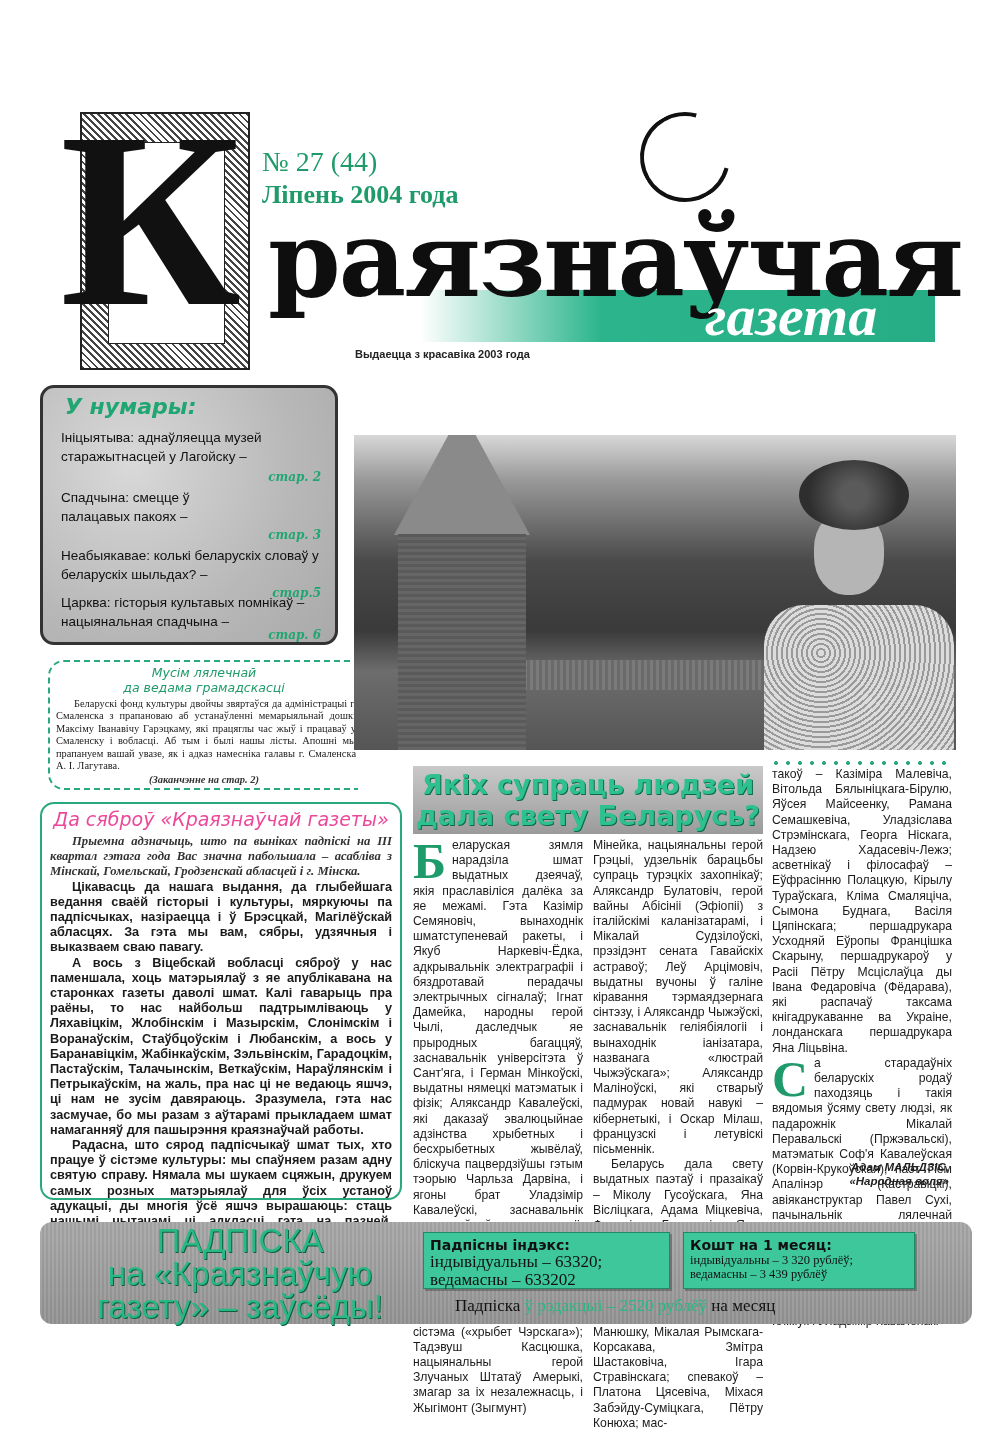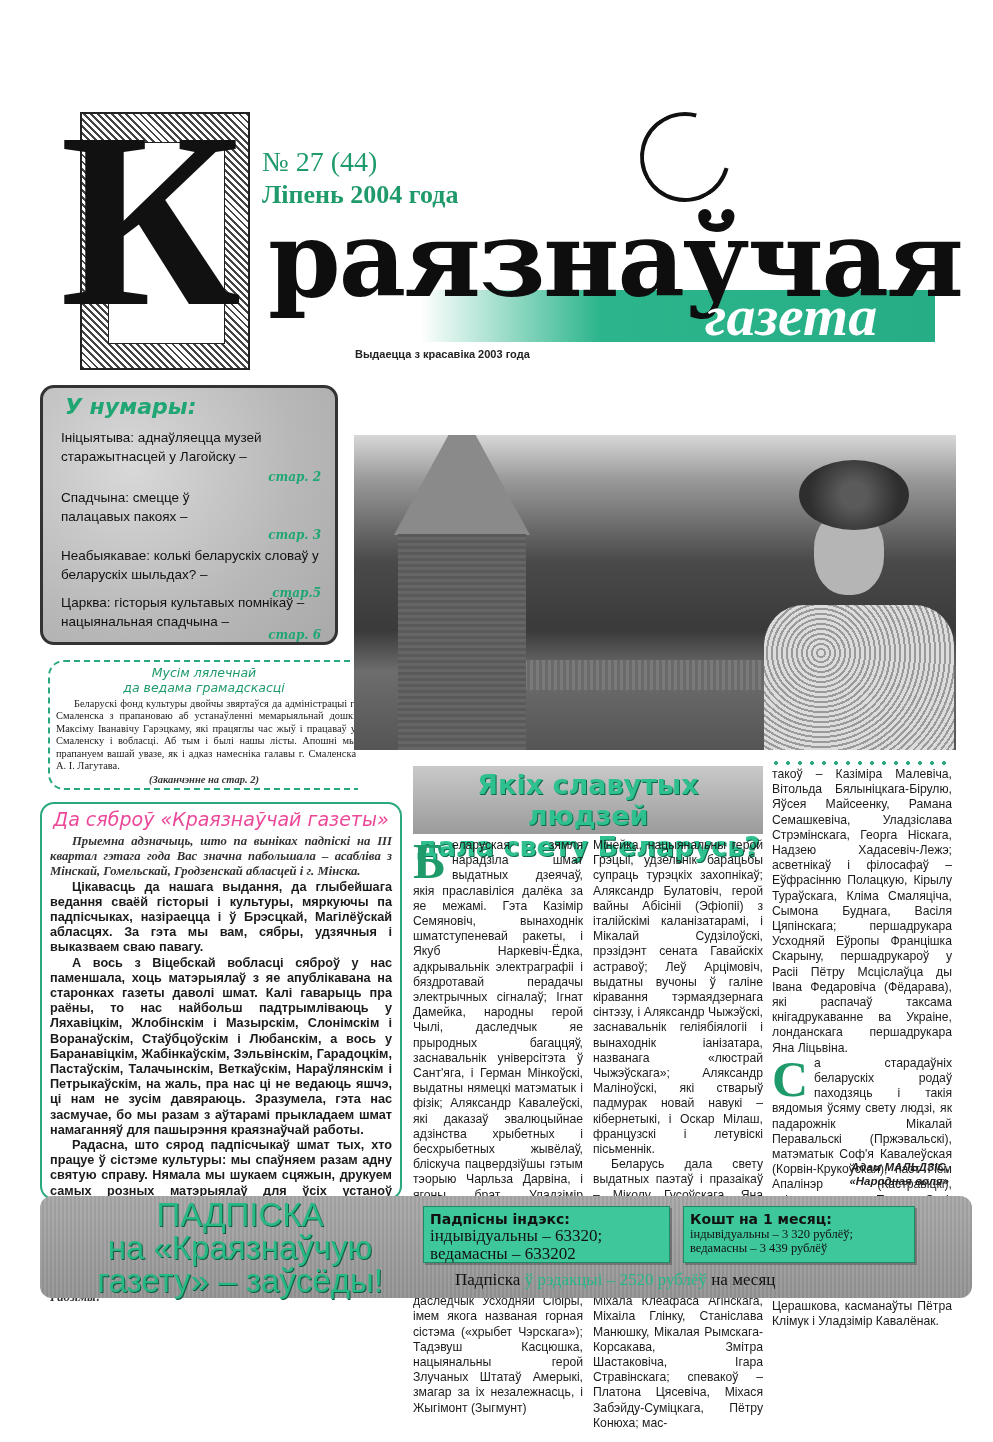--- a/index.html
+++ b/index.html
@@ -51,21 +51,21 @@
   
   .art-head{left:413px;top:766px;width:350px;height:68px;background:linear-gradient(180deg,#c9c9c9,#9b9b9b);}
   .art-head h1{margin:0;text-align:center;font-family:"DejaVu Sans",sans-serif;font-size:27px;line-height:31px;font-weight:bold;color:#2ec08f;text-shadow:1px 1px 0 #0c6a48;padding-top:3px;}
   .col{position:absolute;font-size:12.2px;line-height:15.2px;text-align:justify;color:#1b1b1b;}
   .col p{margin:0;}
   .col p.ind{text-indent:18px;}
   .dropcap{float:left;font-family:"Liberation Serif",serif;font-weight:bold;font-size:50px;line-height:42px;color:#1f9a6a;margin:2px 6px 0 0;}
   .dots{left:770px;top:760px;width:182px;height:6px;background:radial-gradient(circle,#2aa87e 1.8px,transparent 2.2px) 0 0/12px 6px repeat-x;}
   .byline{right:44px;top:1160px;text-align:right;font-size:11.5px;line-height:14px;font-weight:bold;font-style:italic;color:#222;}
   
-  .sub{left:40px;top:1196px;width:932px;height:102px;border-radius:12px;background:
+  .sub{left:40px;top:1222px;width:932px;height:102px;border-radius:12px;background:
      repeating-linear-gradient(90deg,rgba(255,255,255,.05) 0 2px,rgba(0,0,0,.05) 2px 4px),linear-gradient(180deg,#a9a9a9,#959595);}
   .sub-title{position:absolute;left:40px;top:2px;width:320px;text-align:center;font-family:"Liberation Sans",sans-serif;font-size:33px;line-height:33px;color:#27b884;text-shadow:1px 1px 0 #0f5e41;}
   .sub-box{position:absolute;top:10px;height:55px;background:#3ec79a;border:1px solid #1f8a66;box-shadow:2px 2px 0 rgba(0,0,0,.25);}
   .sub-box .lbl{font-family:"DejaVu Sans",sans-serif;font-weight:bold;font-size:14px;line-height:16px;color:#111;padding:4px 4px 0 6px;}
   .sub-box .ln{font-family:"Liberation Serif",serif;font-size:17px;line-height:18px;color:#111;padding-left:6px;}
   .sub-box .lns{font-family:"Liberation Serif",serif;font-size:12.5px;line-height:14px;color:#111;padding-left:6px;}
   .sub-line{position:absolute;left:415px;top:74px;font-family:"Liberation Serif",serif;font-size:17px;color:#111;}
   .sub-line .g{color:#27b884;}
 </style>
 </head>
@@ -123,21 +123,21 @@
     <p class="lead">Прыемна адзначыць, што па выніках падпіскі на III квартал гэтага года Вас значна пабольшала – асабліва з Мінскай, Гомельскай, Гродзенскай абласцей і г. Мінска.</p>
     <p class="bold">Цікавасць да нашага выдання, да глыбейшага ведання сваёй гісторыі і культуры, мяркуючы па падпісчыках, назіраецца і ў Брэсцкай, Магілёўскай абласцях. За гэта мы вам, сябры, удзячныя і выказваем сваю павагу.</p>
     <p class="bold">А вось з Віцебскай вобласці сяброў у нас паменшала, хоць матэрыялаў з яе апублікавана на старонках газеты даволі шмат. Калі гаварыць пра раёны, то нас найбольш падтрымліваюць у Ляхавіцкім, Жлобінскім і Мазырскім, Слонімскім і Воранаўскім, Стаўбцоўскім і Любанскім, а вось у Баранавіцкім, Жабінкаўскім, Зэльвінскім, Гарадоцкім, Пастаўскім, Талачынскім, Веткаўскім, Нараўлянскім і Петрыкаўскім, на жаль, пра нас ці не ведаюць яшчэ, ці нам не зусім давяраюць. Зразумела, гэта нас засмучае, бо мы разам з аўтарамі прыкладаем шмат намаганняў для пашырэння краязнаўчай работы.</p>
     <p class="bold">Радасна, што сярод падпісчыкаў шмат тых, хто працуе ў сістэме культуры: мы спаўняем разам адну святую справу. Нямала мы шукаем сцяжын, друкуем самых розных матэрыялаў для ўсіх устаноў адукацыі, ды многія ўсё яшчэ вырашаюць: стаць нашымі чытачамі ці адкласці гэта на пазней. Паверце, вы пашкадуеце, што не далучыліся ў II паўгоддзі да сяброўства газеты – шматлікае цікавае, карыснае і патрэбнае пройдзе мімаходзь вас.</p>
     <p class="lead">Пашырым наша сяброўства на карысць любімай нашай Радзімы!</p>
   </div>
 </div>
 
 <div class="abs art-head">
   <h1>
-    <div>Якіх славутых людзей</div>
+    <div>Якіх супраць людзей</div>
     <div>дала свету Беларусь?</div>
   </h1>
 </div>
 <div class="abs dots"></div>
 
 <div class="col" style="left:413px;top:838px;width:170px;">
   <p><span class="dropcap">Б</span><span>еларуская зямля нарадзіла шмат выдатных дзеячаў, якія праславіліся далёка за яе межамі. Гэта Казімір Семяновіч, вынаходнік шматступеневай ракеты, і Якуб Наркевіч-Ёдка, адкрывальнік электраграфіі і бяздротавай перадачы электрычных сігналаў; Ігнат Дамейка, народны герой Чылі, даследчык яе прыродных багаццяў, заснавальнік універсітэта ў Сант'яга, і Герман Мінкоўскі, выдатны нямецкі матэматык і фізік; Аляксандр Кавалеўскі, які даказаў эвалюцыйнае адзінства хрыбетных і бесхрыбетных жывёлаў, бліскуча пацвердзіўшы гэтым тэорыю Чарльза Дарвіна, і ягоны брат Уладзімір Кавалеўскі, заснавальнік эвалюцыйнай палеанталогіі; Бенядзікт Дыбоўскі, які ўпершыню апісаў жывёльны свет Байкала, Амура, Камчаткі, і Ян Чэрскі, геолаг, даследчык Усходняй Сібіры, імем якога названая горная сістэма («хрыбет Чэрскага»); Тадэвуш Касцюшка, нацыянальны герой Злучаных Штатаў Амерыкі, змагар за іх незалежнасць, і Жыгімонт (Зыгмунт)</span></p>
 </div>
 <div class="col" style="left:593px;top:838px;width:170px;">
   <p>Мінейка, нацыянальны герой Грэцыі, удзельнік барацьбы супраць турэцкіх захопнікаў; Аляксандр Булатовіч, герой вайны Абісініі (Эфіопіі) з італійскімі каланізатарамі, і Мікалай Судзілоўскі, прэзідэнт сената Гавайскіх астравоў; Леў Арцімовіч, выдатны вучоны ў галіне кіравання тэрмаядзернага сінтэзу, і Аляксандр Чыжэўскі, заснавальнік геліябіялогіі і вынаходнік іанізатара, названага «люстрай Чыжэўскага»; Аляксандр Маліноўскі, які стварыў падмурак новай навукі – кібернетыкі, і Оскар Мілаш, французскі і летувіскі пісьменнік.</p>

